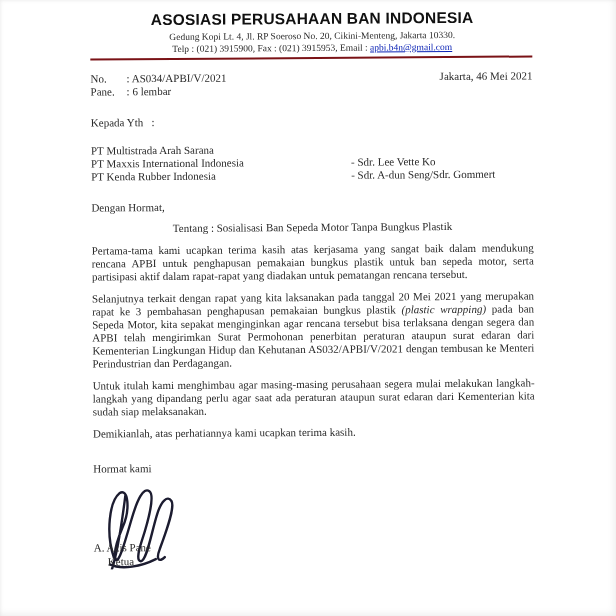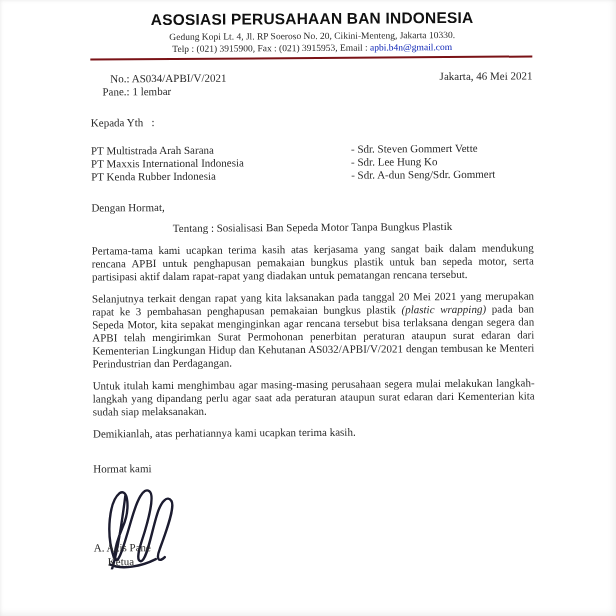--- a/index.html
+++ b/index.html
@@ -17,26 +17,26 @@
   
   .header { display:flex; align-items:flex-start; }
   .logo-box { flex:0 0 56px; width:56px; margin-top:0; }
   .header-text { flex:1; text-align:center; padding-left:2px; }
   .org-name {
     font-family:"Liberation Sans", sans-serif; font-weight:bold;
     font-size:15.5px; color:#101010; letter-spacing:0.2px; line-height:18px;
   }
   .addr  { font-size:9.5px; margin-top:3px; line-height:11px; }
   .contact { font-size:9.5px; margin-top:1px; line-height:11px; }
-  .email-link { color:#0b23b5; cursor:pointer;margin-top:16px; }
+  .email-link { color:#0b23b5; text-decoration:underline; cursor:pointer;margin-top:16px; }
   .rule { border:none; border-top:2.5px solid #7a1216; margin:3px 0 0 0; }
 
   
   .meta { display:flex; justify-content:space-between; margin-top:12px; font-size:11px; line-height:13px; }
-  .meta-row { display:flex;text-align:right; }
+  .meta-row { display:flex; }
   .meta-label { width:36px; }
 
   
   .recipients { margin-top:18px; font-size:11px; line-height:13px; }
   .recip-rows { margin-top:15px; }
   .recip-row { display:flex; }
   .company { width:260px; }
 
   
   .bodytext { font-size:11px; line-height:13px; }
@@ -66,36 +66,35 @@
     <hr class="rule">
 
     <div class="meta">
       <div class="meta-left">
         <div class="meta-row">
           <span class="meta-label">No.</span>
           <span>: AS034/APBI/V/2021</span>
         </div>
         <div class="meta-row">
           <span class="meta-label">Pane.</span>
-          <span>: 1 lembar</span>
+          <span>: 6 lembar</span>
         </div>
       </div>
       <div class="date">Jakarta, 46 Mei 2021</div>
     </div>
 
     <div class="recipients">
       <div>Kepada Yth&nbsp;&nbsp; :</div>
       <div class="recip-rows">
         <div class="recip-row">
           <span class="company">PT Multistrada Arah Sarana</span>
-          <span class="person">- Sdr. Steven Gommert Vette</span>
         </div>
         <div class="recip-row">
           <span class="company">PT Maxxis International Indonesia</span>
-          <span class="person">- Sdr. Lee Hung Ko</span>
+          <span class="person">- Sdr. Lee Vette Ko</span>
         </div>
         <div class="recip-row">
           <span class="company">PT Kenda Rubber Indonesia</span>
           <span class="person">- Sdr. A-dun Seng/Sdr. Gommert</span>
         </div>
       </div>
     </div>
 
     <div class="bodytext">
       <div class="salutation">Dengan Hormat,</div>

